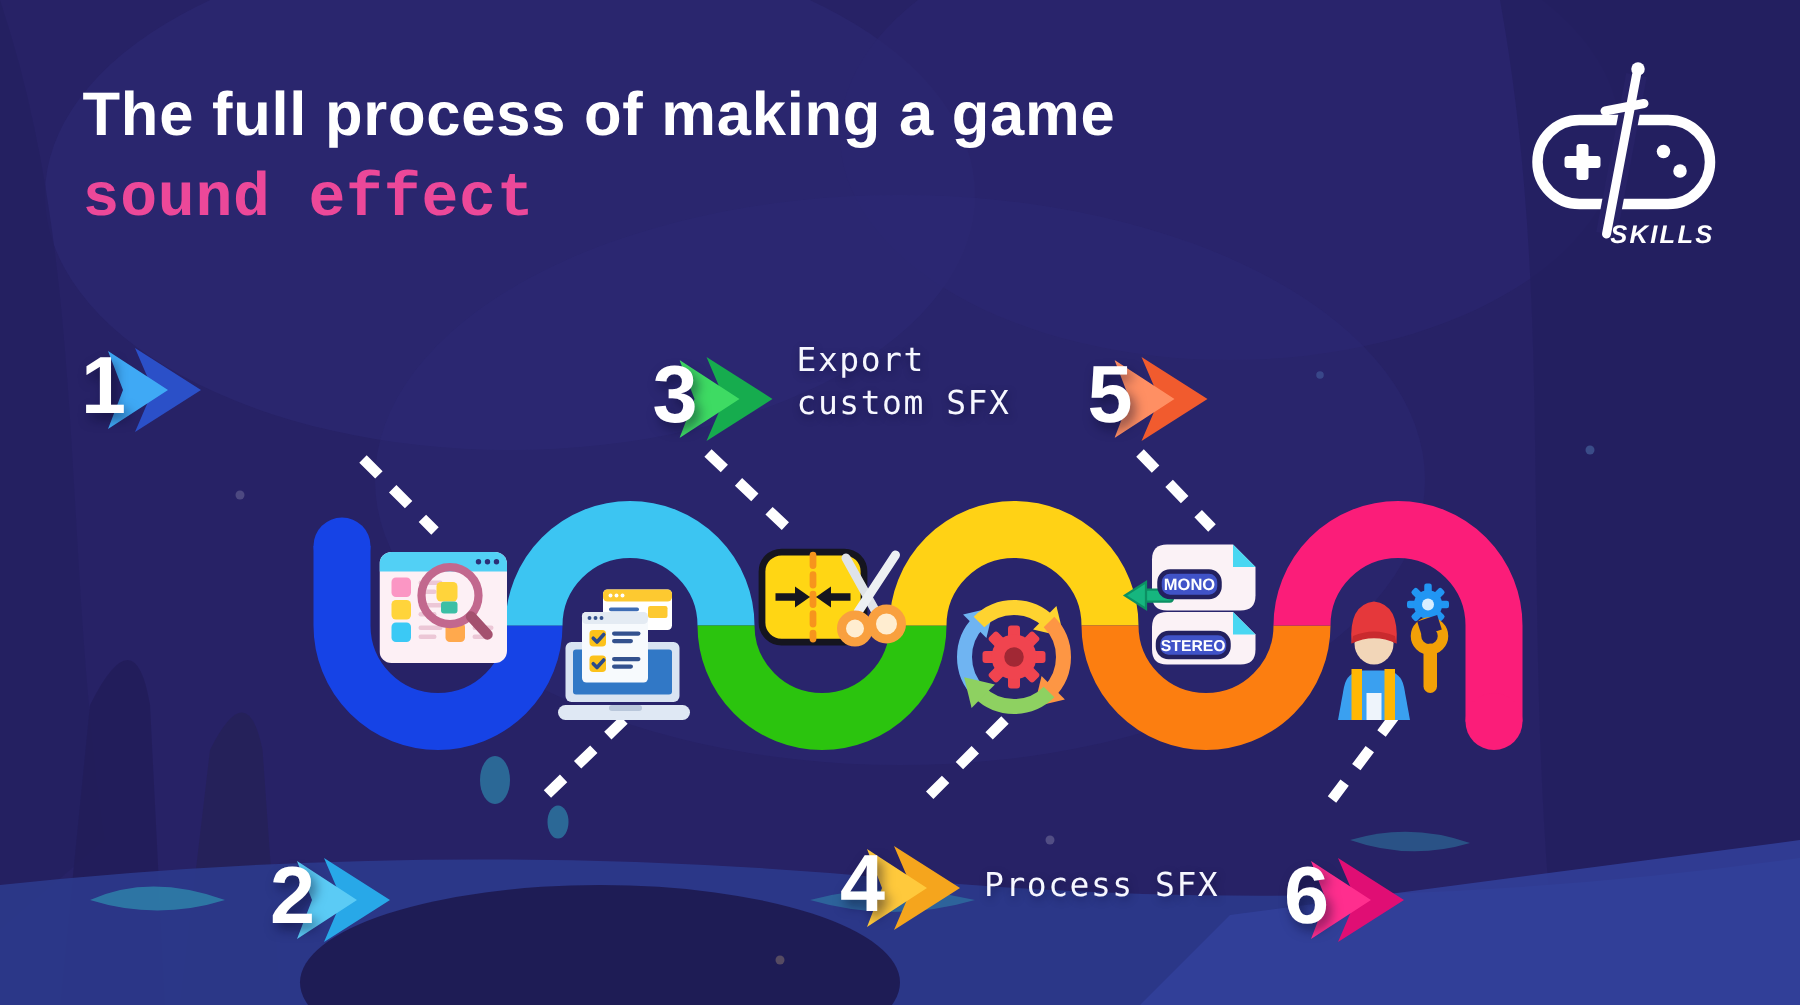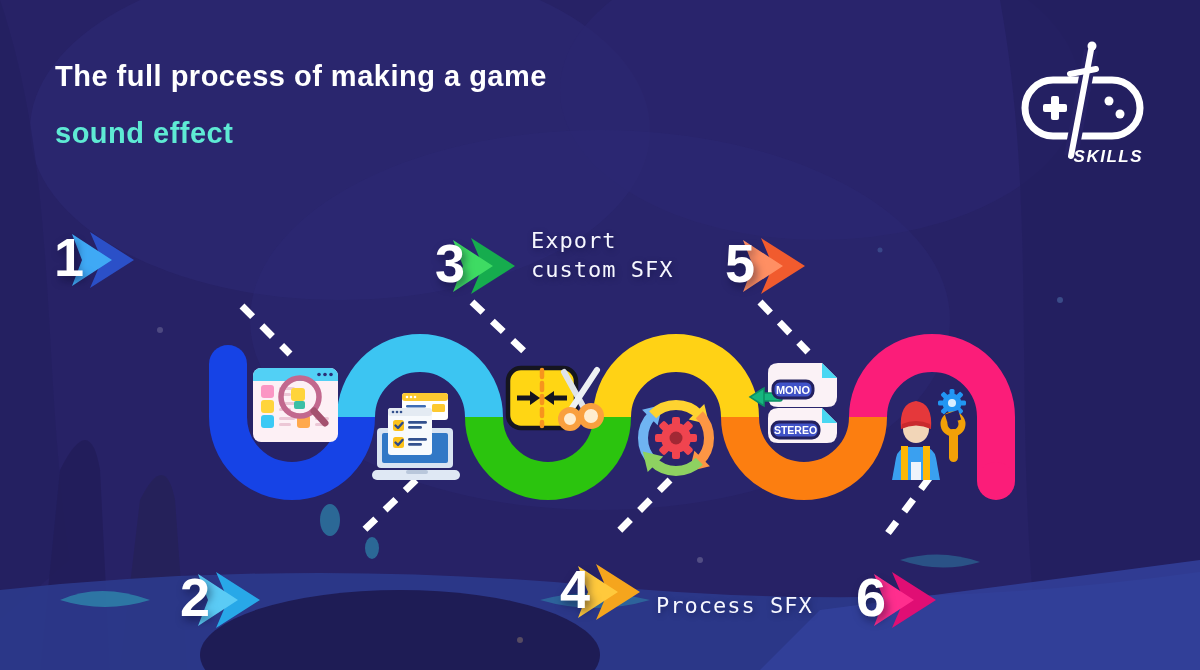--- a/index.html
+++ b/index.html
@@ -3,38 +3,38 @@
 <meta charset="utf-8">
 <style>
   html,body{margin:0;padding:0;}
   body{
     width:1200px;height:670px;position:relative;overflow:hidden;
     background:#272266;
     font-family:"Liberation Sans", sans-serif;
   }
   .abs{position:absolute;}
   
-  .title{left:55px;top:48px;line-height:57px;font-size:29px;font-weight:700;color:#ffffff;letter-spacing:.5px;}
-  .title .accent{color:#5eead4;}
+  .title{left:55px;top:48px;line-height:57px;font-size:41px;font-weight:700;color:#ffffff;letter-spacing:.5px;}
+  .title .accent{color:#ec4899;font-family:Liberation Mono, monospace;}
   
   .step{position:absolute;display:flex;align-items:flex-start;}
   .step .num{
     font-size:54px;font-weight:700;color:#ffffff;line-height:1;
     text-shadow:3px 4px 8px rgba(8,8,40,.5);position:relative;z-index:2;
   }
   .step .chev{margin-left:-12px;position:relative;z-index:1;}
   .step .label{
     margin-left:14px;color:#f6f7ff;font-family:"DejaVu Sans Mono", monospace;
     font-size:22px;line-height:29px;letter-spacing:1px;white-space:pre-line;
     text-shadow:1px 2px 6px rgba(8,8,40,.4);
   }
   .lines-2 .num{margin-top:10px;} .lines-2 .chev{margin-top:12px;}
   .lines-3 .num{margin-top:18px;} .lines-3 .chev{margin-top:20px;}
   .lines-1 .num{margin-top:0;}   .lines-1 .chev{margin-top:2px;}
-  .lines-1 .label{margin-top:29px;}
+  .lines-1 .label{margin-top:14px;}
   svg{display:block;}
   .logo-skills{font-style:italic;font-weight:700;letter-spacing:1.5px;}
 </style>
 </head>
 <body>
 
 <svg class="abs" style="left:0;top:0" width="1200" height="670" viewBox="0 0 1200 670">
   <rect width="1200" height="670" fill="#272266"></rect>
   <ellipse cx="340" cy="130" rx="310" ry="170" fill="#2D2974" opacity="0.55"></ellipse>
   <ellipse cx="820" cy="90" rx="260" ry="150" fill="#2B276F" opacity="0.6"></ellipse>

